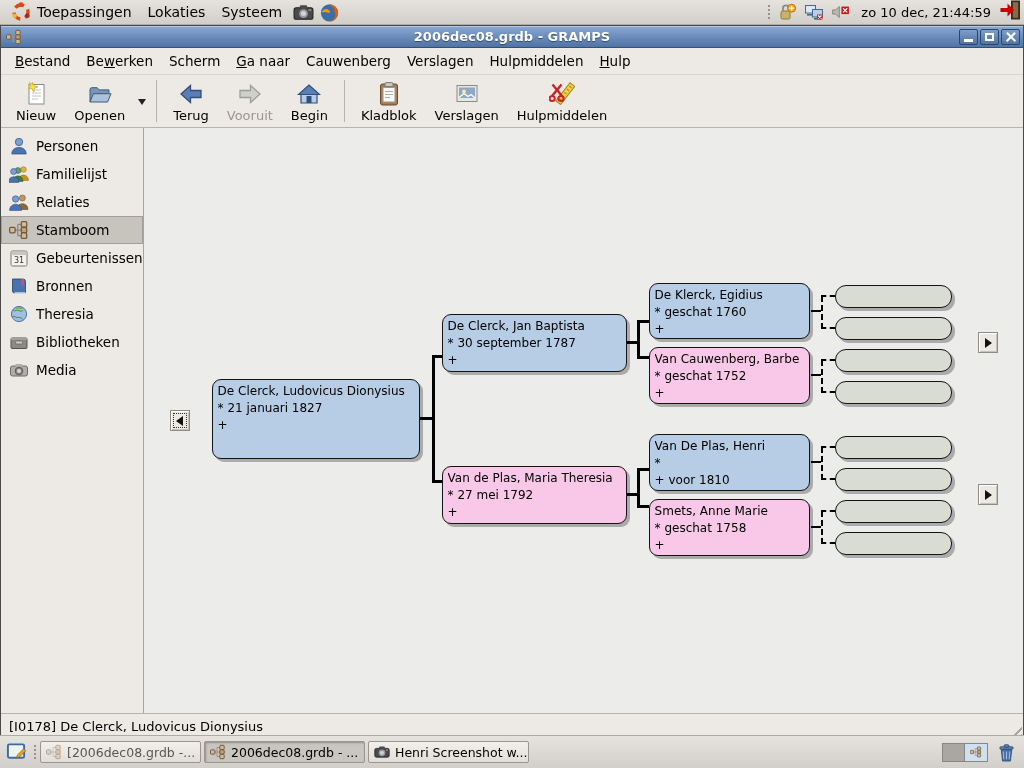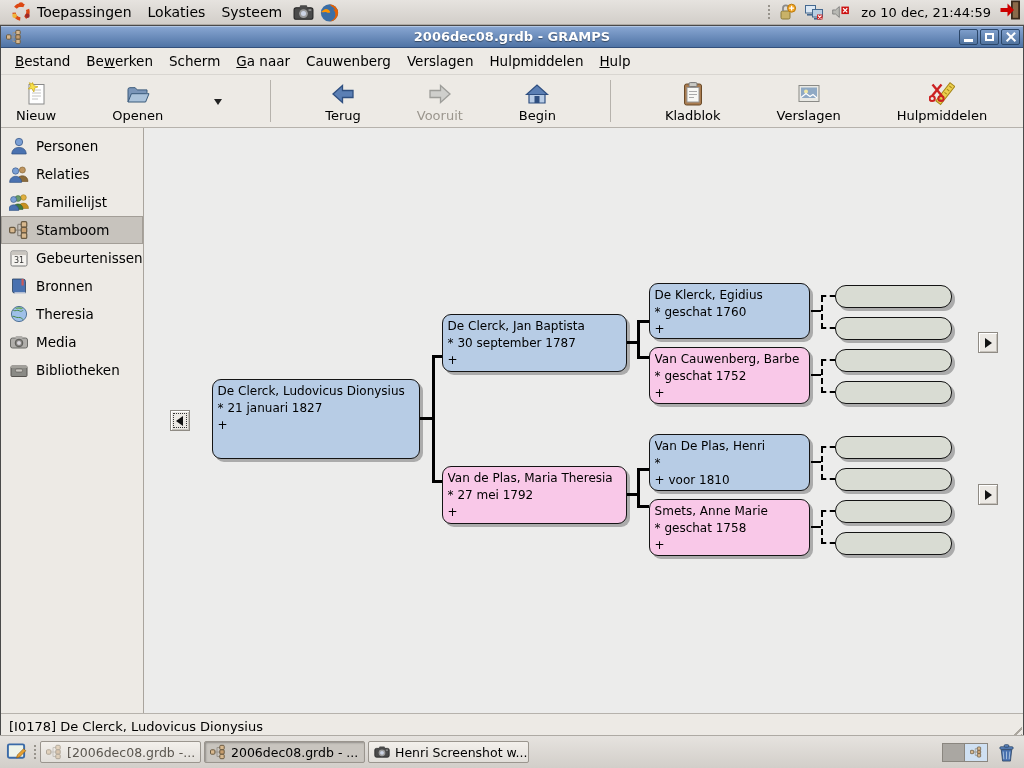--- a/index.html
+++ b/index.html
@@ -36,21 +36,21 @@
   .g-max{width:9px;height:8px;border:2px solid #fff;}
   .g-x{position:relative;width:10px;height:10px;}
   .g-x i{position:absolute;left:-1px;top:4px;width:12px;height:2.4px;background:#fff;}
   .g-x i.a{transform:rotate(45deg);} .g-x i.b{transform:rotate(-45deg);}
 
   .menubar{flex:0 0 27px;display:flex;align-items:center;padding-left:6px;font-size:13.5px;
     border-bottom:1px solid #d9d6d1;}
   .menu-item{padding:4px 8px;}
   u{text-decoration:underline;}
 
-  .toolbar{flex:0 0 53px;display:flex;align-items:center;padding:2px 6px;border-bottom:1px solid #b6b2ac;gap:38px;}
+  .toolbar{flex:0 0 53px;display:flex;align-items:center;padding:2px 6px;border-bottom:1px solid #b6b2ac;}
   .tool-btn{display:flex;flex-direction:column;align-items:center;justify-content:flex-end;gap:1px;
     padding:2px 9px;font-size:13px;height:47px;border-radius:3px;white-space:nowrap;}
   .tool-btn .ic{width:26px;height:26px;}
   .tool-btn.disabled{color:#9b968e;}
   .tool-drop{width:15px;height:44px;display:flex;align-items:center;justify-content:center;}
   .caret-down{width:0;height:0;border:4px solid transparent;border-top:6px solid #222;margin-top:6px;}
   .tool-sep{width:1px;height:42px;background:#b6b2ac;margin:0 7px;}
 
   .wbody{flex:1;display:flex;min-height:0;}
   .sidebar{flex:0 0 138px;border-right:1px solid #a9a49d;padding-top:4px;background:#EDEAE5;}
@@ -326,41 +326,41 @@
               <svg viewBox="0 0 20 20">
                 <circle cx="10" cy="6" r="3.7" fill="#7a9fd4" stroke="#2f4f80" stroke-width=".7"></circle>
                 <path d="M2.8 18c0-4.2 3.1-6.6 7.2-6.6s7.2 2.4 7.2 6.6z" fill="#4a72b0" stroke="#2f4f80" stroke-width=".7"></path>
               </svg>
             </span>
             <span>Personen</span>
           </div>
           <div class="side-item">
             <span class="ic" style="width: 20px; height: 20px;">
               <svg viewBox="0 0 20 20">
-                <circle cx="13.4" cy="6" r="3" fill="#c09660" stroke="#7a5a2a" stroke-width=".6"></circle>
-                <path d="M7.8 17.5c0-3.6 2.5-5.7 5.6-5.7s5.6 2.1 5.6 5.7z" fill="#8a6a3a" stroke="#6a4a20" stroke-width=".6"></path>
-                <circle cx="6.6" cy="7" r="3.2" fill="#7a9fd4" stroke="#2f4f80" stroke-width=".6"></circle>
-                <path d="M.6 18.4c0-3.8 2.7-6.1 6-6.1s6 2.3 6 6.1z" fill="#4a72b0" stroke="#2f4f80" stroke-width=".6"></path>
-              </svg>
-            </span>
-            <span>Relaties</span>
-          </div>
-          <div class="side-item">
-            <span class="ic" style="width: 20px; height: 20px;">
-              <svg viewBox="0 0 20 20">
                 <circle cx="14.5" cy="5.5" r="2.8" fill="#e0b040" stroke="#9a7a20" stroke-width=".6"></circle>
                 <path d="M9.5 16.5c0-3.4 2.3-5.4 5-5.4s5 2 5 5.4z" fill="#c89020" stroke="#9a7a20" stroke-width=".6"></path>
                 <circle cx="9" cy="6.5" r="2.9" fill="#6a9a6a" stroke="#3a6a3a" stroke-width=".6"></circle>
                 <path d="M4 17.4c0-3.5 2.4-5.5 5-5.5s5 2 5 5.5z" fill="#3f7a3f" stroke="#2a5a2a" stroke-width=".6"></path>
                 <circle cx="4.6" cy="7.5" r="3" fill="#7a9fd4" stroke="#2f4f80" stroke-width=".6"></circle>
                 <path d="M-.6 18.4c0-3.6 2.5-5.6 5.2-5.6s5.2 2 5.2 5.6z" fill="#4a72b0" stroke="#2f4f80" stroke-width=".6"></path>
               </svg>
             </span>
             <span>Familielijst</span>
           </div>
+          <div class="side-item">
+            <span class="ic" style="width: 20px; height: 20px;">
+              <svg viewBox="0 0 20 20">
+                <circle cx="13.4" cy="6" r="3" fill="#c09660" stroke="#7a5a2a" stroke-width=".6"></circle>
+                <path d="M7.8 17.5c0-3.6 2.5-5.7 5.6-5.7s5.6 2.1 5.6 5.7z" fill="#8a6a3a" stroke="#6a4a20" stroke-width=".6"></path>
+                <circle cx="6.6" cy="7" r="3.2" fill="#7a9fd4" stroke="#2f4f80" stroke-width=".6"></circle>
+                <path d="M.6 18.4c0-3.8 2.7-6.1 6-6.1s6 2.3 6 6.1z" fill="#4a72b0" stroke="#2f4f80" stroke-width=".6"></path>
+              </svg>
+            </span>
+            <span>Relaties</span>
+          </div>
           <div class="side-item selected">
             <span class="ic" style="width: 20px; height: 20px;">
               <svg viewBox="0 0 16 16">
                 <path d="M3 8h4M7 3.5v9M7 3.5h3M7 8h3M7 12.5h3" stroke="#8a857e" stroke-width="1" fill="none"></path>
                 <rect x=".5" y="5.8" width="4.4" height="4.4" rx="1" fill="#d8b88e" stroke="#6a5a42"></rect>
                 <rect x="9.8" y="1.3" width="4.4" height="4.4" rx="1" fill="#d8b88e" stroke="#6a5a42"></rect>
                 <rect x="9.8" y="5.8" width="4.4" height="4.4" rx="1" fill="#c89e6e" stroke="#6a5a42"></rect>
                 <rect x="9.8" y="10.3" width="4.4" height="4.4" rx="1" fill="#d8b88e" stroke="#6a5a42"></rect>
               </svg>
             </span>
@@ -392,37 +392,37 @@
                 <circle cx="10" cy="10" r="7.6" fill="#9ec0e8" stroke="#44688f" stroke-width=".9"></circle>
                 <path d="M4.2 6.2c2 1.6 4.2-.9 6.2.6 1.1 1 3 .5 3.6-.6M3.4 12.4c2.2-.6 3.6 1.6 6.2 1.1 2.4-.5 3 1.1 4.6 2.1" stroke="#4a8a4a" stroke-width="1" fill="none"></path>
                 <path d="M6 4.5c1.8 1 3.4-.4 5 .4 1 .6 2.4.4 3-.4A7.6 7.6 0 0 0 6 4.5z" fill="#6aaa5a"></path>
               </svg>
             </span>
             <span>Theresia</span>
           </div>
           <div class="side-item">
             <span class="ic" style="width: 20px; height: 20px;">
               <svg viewBox="0 0 20 20">
+                <rect x="2" y="6" width="16" height="10.5" rx="1" fill="#8a8a85" stroke="#55524e"></rect>
+                <rect x="2" y="6" width="16" height="2" fill="#a2a09a"></rect>
+                <rect x="6.5" y="9" width="7" height="3" rx="1.2" fill="#cac8c2" stroke="#55524e" stroke-width=".6"></rect>
+              </svg>
+            </span>
+            <span>Bibliotheken</span>
+          </div>
+          <div class="side-item">
+            <span class="ic" style="width: 20px; height: 20px;">
+              <svg viewBox="0 0 20 20">
                 <rect x="1.5" y="6" width="17" height="10" rx="2" fill="#b0aeaa" stroke="#6a6a66"></rect>
                 <rect x="6.5" y="4" width="7" height="3" rx="1" fill="#b0aeaa"></rect>
                 <circle cx="10" cy="11" r="3.8" fill="#888682" stroke="#5a5a56"></circle>
                 <circle cx="10" cy="11" r="2" fill="#d6d4d8"></circle>
               </svg>
             </span>
             <span>Media</span>
-          </div>
-          <div class="side-item">
-            <span class="ic" style="width: 20px; height: 20px;">
-              <svg viewBox="0 0 20 20">
-                <rect x="2" y="6" width="16" height="10.5" rx="1" fill="#8a8a85" stroke="#55524e"></rect>
-                <rect x="2" y="6" width="16" height="2" fill="#a2a09a"></rect>
-                <rect x="6.5" y="9" width="7" height="3" rx="1.2" fill="#cac8c2" stroke="#55524e" stroke-width=".6"></rect>
-              </svg>
-            </span>
-            <span>Bibliotheken</span>
           </div>
         </div>
       <div class="canvas" id="canvas">
         <div class="nav-btn focus" style="left:26px;top:282px;">
             <span class="tri-l"></span>
           </div>
         <div class="nav-btn" style="left:834px;top:204px;">
             <span class="tri-r"></span>
           </div>
         <div class="nav-btn" style="left:834px;top:356px;">

